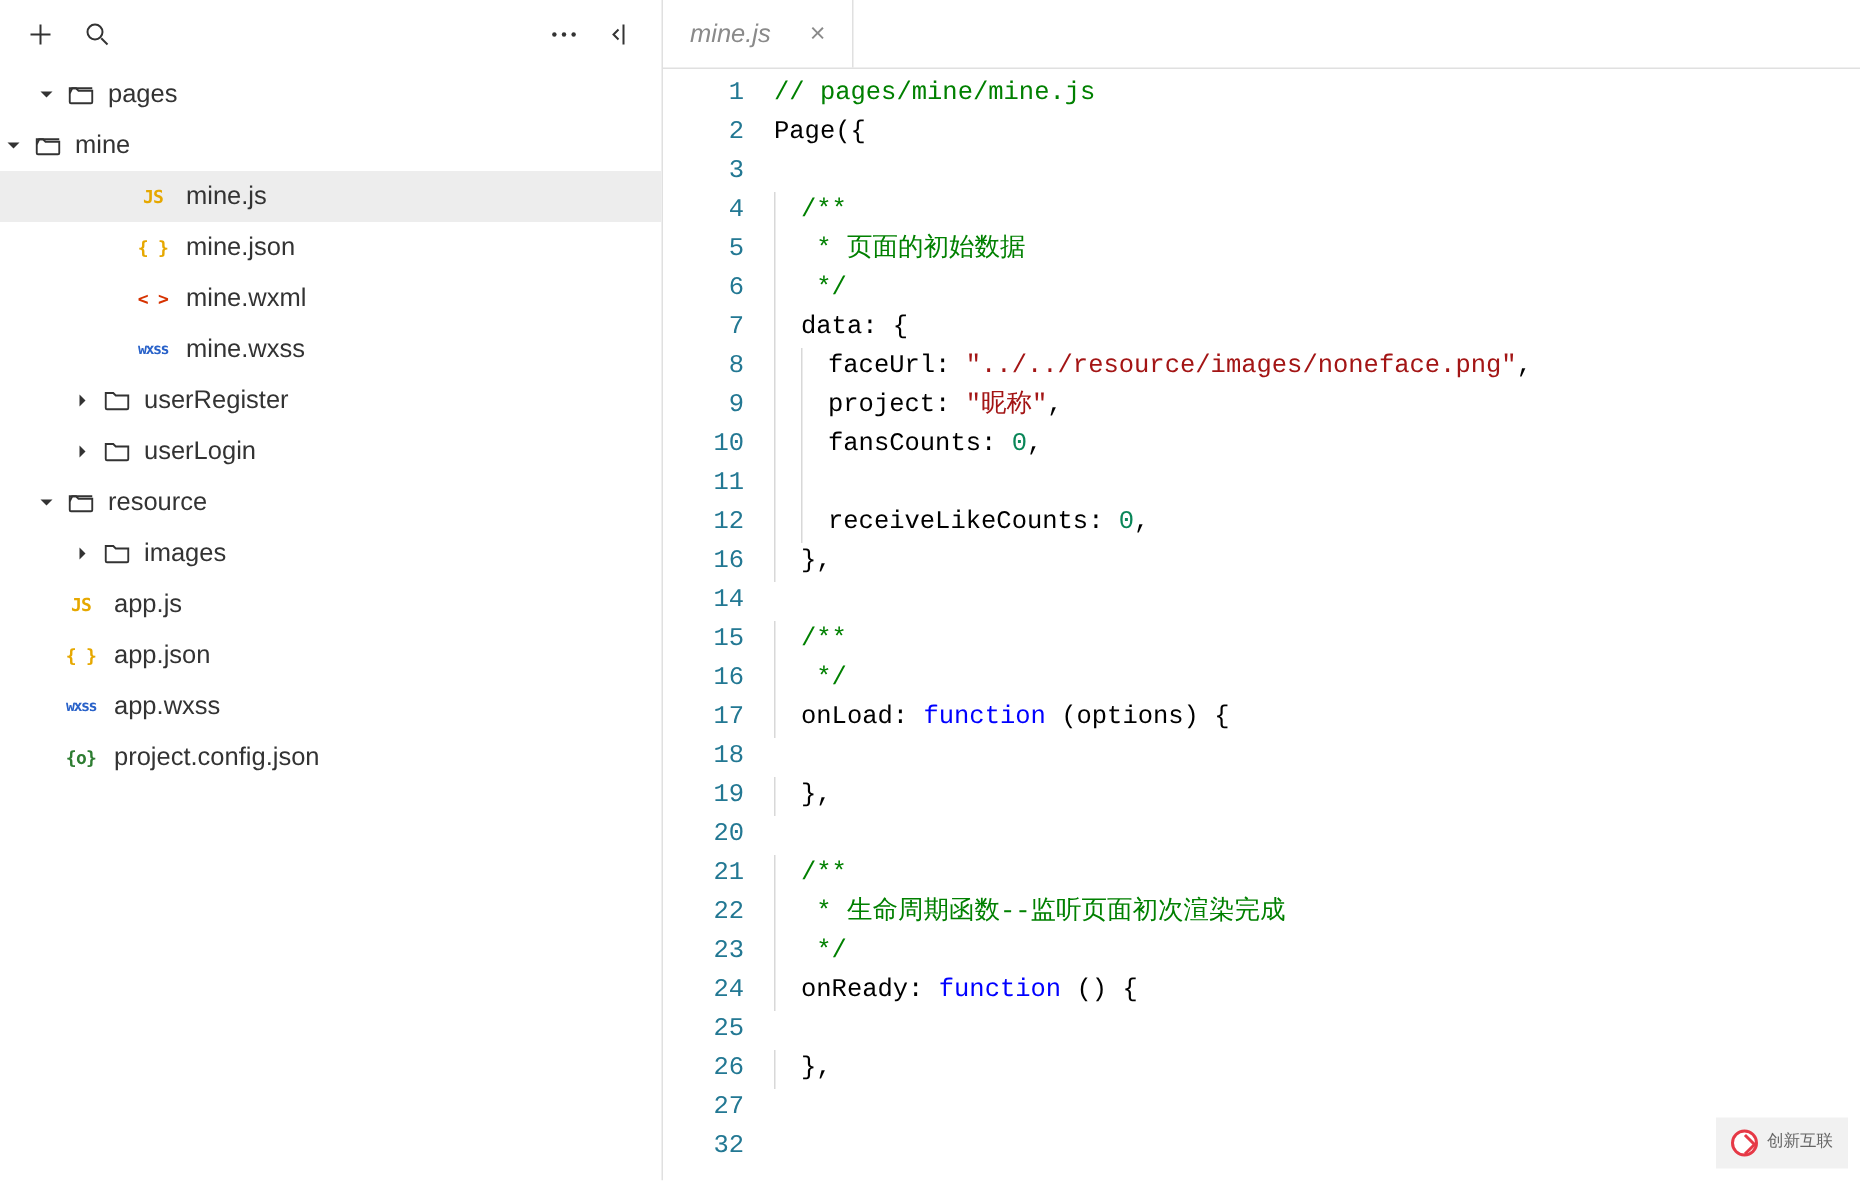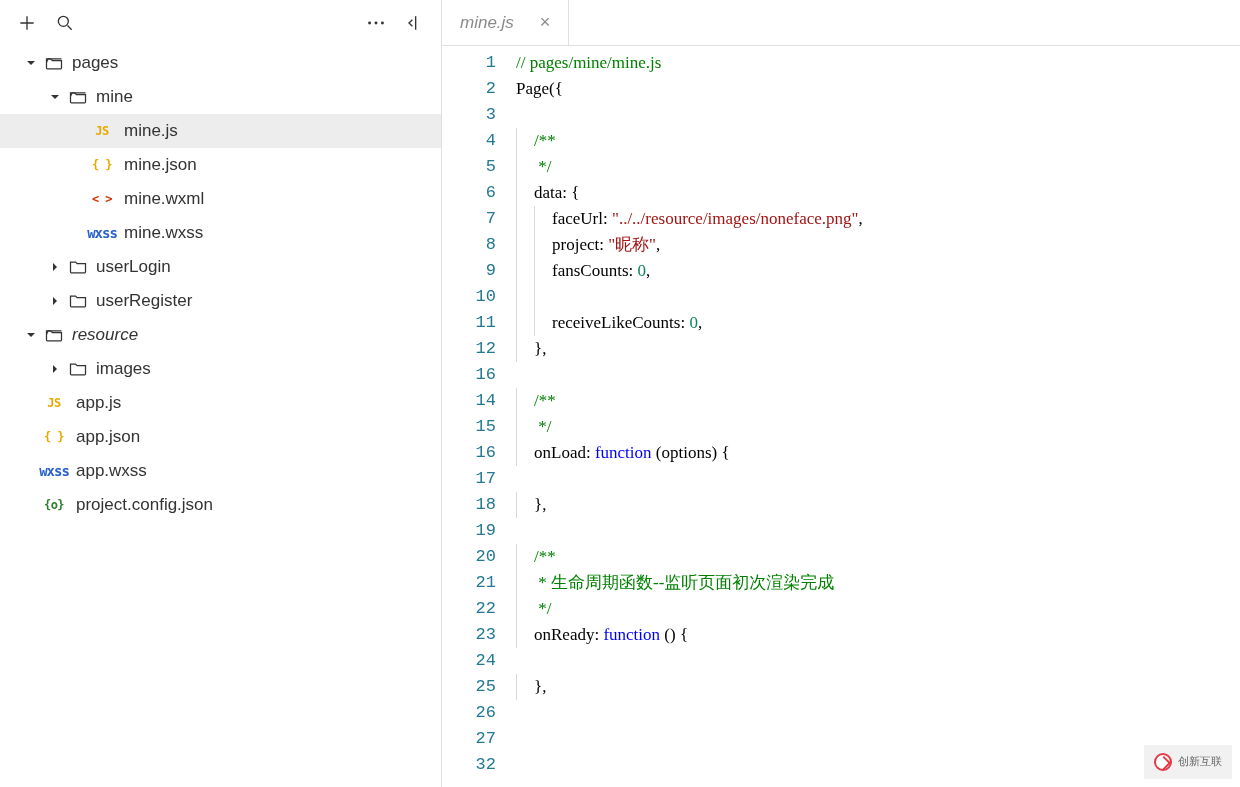--- a/index.html
+++ b/index.html
@@ -14,32 +14,32 @@
   .tree { flex: 1; overflow: auto; font-size: 17px; color: #333; }
   .tree-row { display: flex; align-items: center; height: 34px; cursor: pointer; white-space: nowrap; }
   .tree-row.selected { background: #ededed; }
   .tw { display:inline-flex; align-items:center; justify-content:center; width:18px; height:18px; }
   .twist { margin-right: 4px; }
   .label { margin-left: 8px; }
   .fi-icon { display:inline-flex; align-items:center; justify-content:center; width:28px; font-size:12px; font-weight:700; font-family:Consolas,monospace; letter-spacing:-0.5px;text-align:center; }
   .fi-js   { color:#e6a800; }
   .fi-json { color:#e6a800; }
   .fi-wxml { color:#d63200; }
-  .fi-wxss { color:#2962c9; font-size:14px; letter-spacing:-1px; }
+  .fi-wxss { color:#2962c9; font-size:10px; letter-spacing:-1px; }
   .fi-cfg  { color:#2e7d32; }
   
   .editor { flex: 1; display: flex; flex-direction: column; }
   .tabs { height: 46px; display:flex; align-items:stretch; border-bottom:1px solid #e0e0e0; }
   .tab { display:flex; align-items:center; gap:26px; padding:0 18px; border-right:1px solid #e0e0e0; font-style:italic; color:#8a8a8a; font-size:17px; cursor:pointer; }
   .tab .close { font-style:normal; color:#8a8a8a; font-size:18px; cursor:pointer; }
   .code-area { flex:1; display:flex; font-family:Consolas,"Courier New",monospace; font-size:17px; line-height:26px; }
   .gutter { width:66px; text-align:right; padding:4px 12px 0 0; color:#237893; user-select:none; background:#fff; }
   .gutter div { height:26px; }
   .code { flex:1; padding:4px 0 0 8px; position:relative; }
-  .line { height:26px; display:flex;font-family:Liberation Serif, serif; }
+  .line { height:26px; display:flex; }
   .ind { display:inline-block; border-left:1px solid #d8d8d8; width:18px; height:26px; }
   .tok-comment { color:#008000; }
   .tok-fn { color:#0000ff; }
   .tok-str { color:#a31515; }
   .tok-num { color:#098658; }
   .tok-plain { color:#000; }
   .watermark { position:absolute; right:8px; bottom:8px; background:#f1f1f1; color:#666; font-size:11px; padding:4px 10px; display:flex; align-items:center; gap:6px; }
   .watermark .wm-logo { width:18px; height:18px; border-radius:50%; background:#fff; border:2px solid #e63946; position:relative; }
   .watermark .wm-logo::after{content:"";position:absolute;left:3px;top:3px;width:8px;height:8px;border:2px solid #e63946;border-left:none;border-bottom:none;transform:rotate(45deg);}
 </style>
@@ -82,21 +82,21 @@
             <svg width="12" height="12" viewBox="0 0 24 24" fill="#333">
               <path d="M4 8l8 8 8-8z"></path>
             </svg>
           </span>
           <svg width="20" height="20" viewBox="0 0 24 24" fill="none" stroke="#333" stroke-width="1.5">
             <path d="M3 7h5l2 2h11v9a1 1 0 0 1-1 1H4a1 1 0 0 1-1-1z"></path>
             <path d="M3 11l2-4h16"></path>
           </svg>
           <span class="label">pages</span>
         </div>
-        <div class="tree-row" style="padding-left: 46px;">
+        <div class="tree-row" style="">
           <span class="tw twist">
             <svg width="12" height="12" viewBox="0 0 24 24" fill="#333">
               <path d="M4 8l8 8 8-8z"></path>
             </svg>
           </span>
           <svg width="20" height="20" viewBox="0 0 24 24" fill="none" stroke="#333" stroke-width="1.5">
             <path d="M3 7h5l2 2h11v9a1 1 0 0 1-1 1H4a1 1 0 0 1-1-1z"></path>
             <path d="M3 11l2-4h16"></path>
           </svg>
           <span class="label">mine</span>
@@ -123,34 +123,34 @@
         </div>
         <div class="tree-row" style="padding-left: 46px;">
           <span class="tw twist">
             <svg width="12" height="12" viewBox="0 0 24 24" fill="#333">
               <path d="M8 4l8 8-8 8z"></path>
             </svg>
           </span>
           <svg width="20" height="20" viewBox="0 0 24 24" fill="none" stroke="#333" stroke-width="1.5">
             <path d="M3 6h6l2 2h10v10a1 1 0 0 1-1 1H4a1 1 0 0 1-1-1z"></path>
           </svg>
+          <span class="label">userRegister</span>
+        </div>
+        <div class="tree-row" style="padding-left: 46px;">
+          <span class="tw twist">
+            <svg width="12" height="12" viewBox="0 0 24 24" fill="#333">
+              <path d="M8 4l8 8-8 8z"></path>
+            </svg>
+          </span>
+          <svg width="20" height="20" viewBox="0 0 24 24" fill="none" stroke="#333" stroke-width="1.5">
+            <path d="M3 6h6l2 2h10v10a1 1 0 0 1-1 1H4a1 1 0 0 1-1-1z"></path>
+          </svg>
           <span class="label">userLogin</span>
         </div>
-        <div class="tree-row" style="padding-left: 46px;">
-          <span class="tw twist">
-            <svg width="12" height="12" viewBox="0 0 24 24" fill="#333">
-              <path d="M8 4l8 8-8 8z"></path>
-            </svg>
-          </span>
-          <svg width="20" height="20" viewBox="0 0 24 24" fill="none" stroke="#333" stroke-width="1.5">
-            <path d="M3 6h6l2 2h10v10a1 1 0 0 1-1 1H4a1 1 0 0 1-1-1z"></path>
-          </svg>
-          <span class="label">userRegister</span>
-        </div>
-        <div class="tree-row" style="padding-left: 22px; font-style: italic;">
+        <div class="tree-row" style="padding-left: 22px;">
           <span class="tw twist">
             <svg width="12" height="12" viewBox="0 0 24 24" fill="#333">
               <path d="M4 8l8 8 8-8z"></path>
             </svg>
           </span>
           <svg width="20" height="20" viewBox="0 0 24 24" fill="none" stroke="#333" stroke-width="1.5">
             <path d="M3 7h5l2 2h11v9a1 1 0 0 1-1 1H4a1 1 0 0 1-1-1z"></path>
             <path d="M3 11l2-4h16"></path>
           </svg>
           <span class="label">resource</span>
@@ -236,20 +236,24 @@
           </div>
           <div class="line">
             <span style="white-space:pre"><span class="tok-plain"></span></span>
           </div>
           <div class="line">
             <span class="ind"></span>
             <span style="white-space:pre"><span class="tok-comment">/**</span></span>
           </div>
           <div class="line">
             <span class="ind"></span>
+            <span style="white-space:pre"><span class="tok-comment"> * 页面的初始数据</span></span>
+          </div>
+          <div class="line">
+            <span class="ind"></span>
             <span style="white-space:pre"><span class="tok-comment"> */</span></span>
           </div>
           <div class="line">
             <span class="ind"></span>
             <span style="white-space:pre"><span class="tok-plain">data: {</span></span>
           </div>
           <div class="line">
             <span class="ind"></span>
             <span class="ind"></span>
             <span style="white-space:pre"><span class="tok-plain">faceUrl: </span><span class="tok-str">"../../resource/images/noneface.png"</span><span class="tok-plain">,</span></span>

